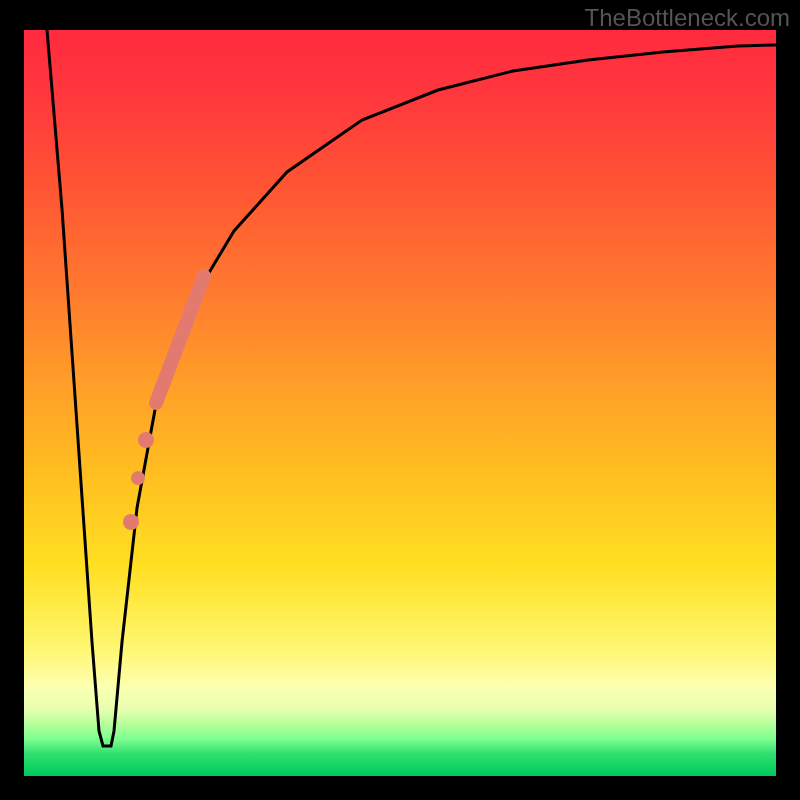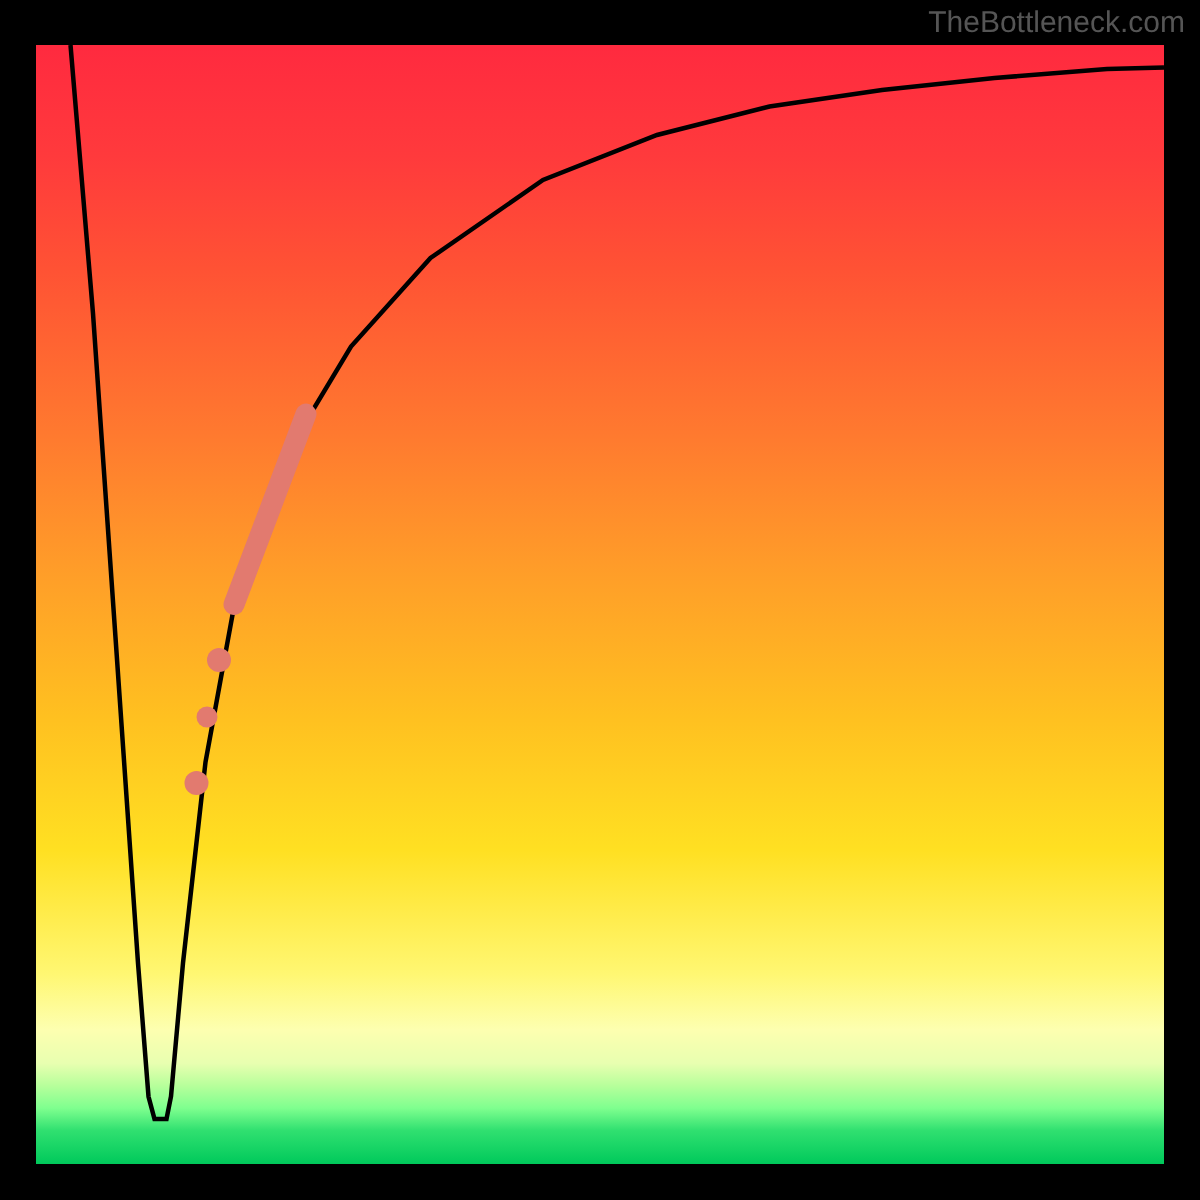--- a/index.html
+++ b/index.html
@@ -14,21 +14,21 @@
     position: relative;
     width: 800px;
     height: 800px;
     background: #000;
   }
   .watermark {
     position: absolute;
     top: 4px;
     right: 10px;
     font-family: Arial, Helvetica, sans-serif;
-    font-size: 20px;
+    font-size: 24px;
     color: #555;
     user-select: none;
   }
   .plot {
     position: absolute;
     left: 24px;
     top: 30px;
     width: 752px;
     height: 746px;
     background: linear-gradient(to bottom,

